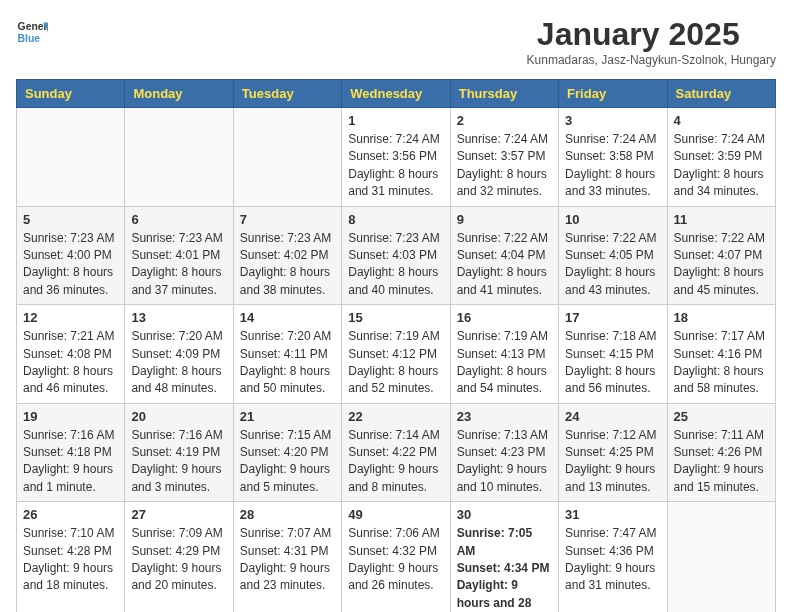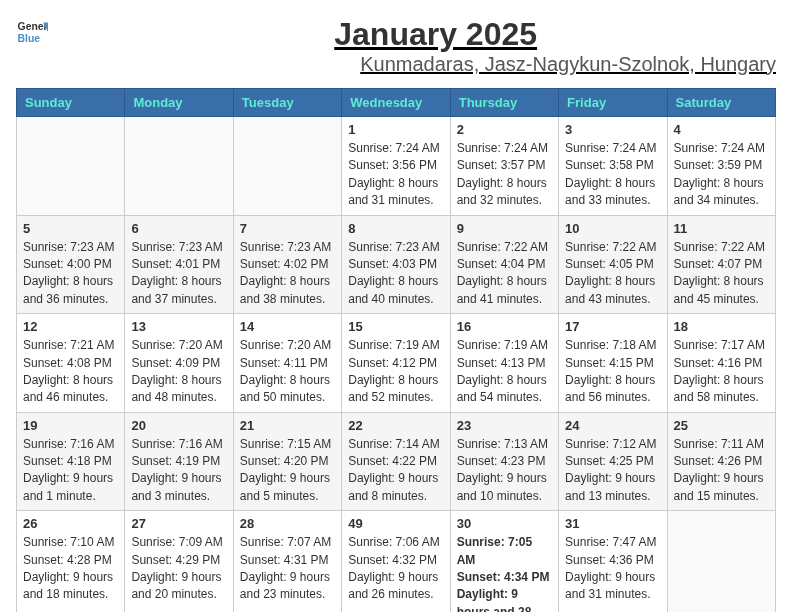--- a/index.html
+++ b/index.html
@@ -19,41 +19,40 @@
     .logo {
       display: flex;
       align-items: center;
       gap: 4px;
     }
     .logo-icon {
       width: 32px;
       height: 32px;
     }
     .title-area {
-      text-align: left;
-      text-decoration: underline;
+      text-align: center;
     }
     .month-title {
       font-size: 32px;
       font-weight: bold;
       color: #333;
     }
     .location-title {
-      font-size: 20px;
+      font-size: 12px;
       color: #555;
       margin-left: 26px;
     }
     .calendar-table {
       width: 100%;
       border-collapse: collapse;
       table-layout: fixed;
     }
     .calendar-table th {
       background-color: #3a6ea8;
-      color: #5eead4;
+      color: #fde047;
       text-align: left;
       padding: 6px 8px;
       font-size: 13px;
       border: 1px solid #2a5a90;
     }
     .calendar-table td {
       border: 1px solid #ccc;
       vertical-align: top;
       padding: 5px 6px;
       font-size: 11px;

